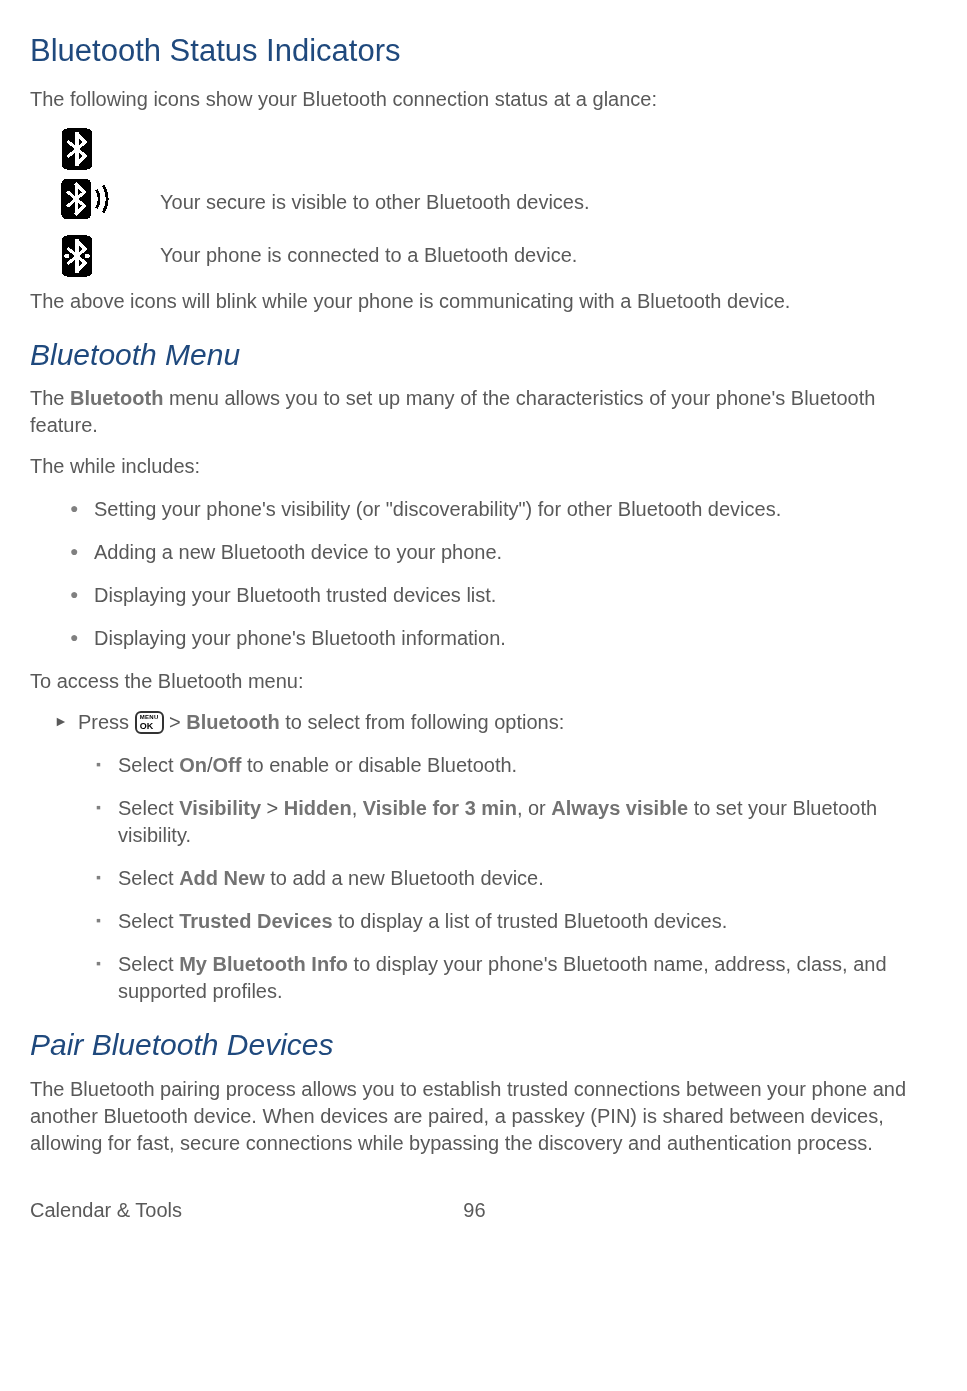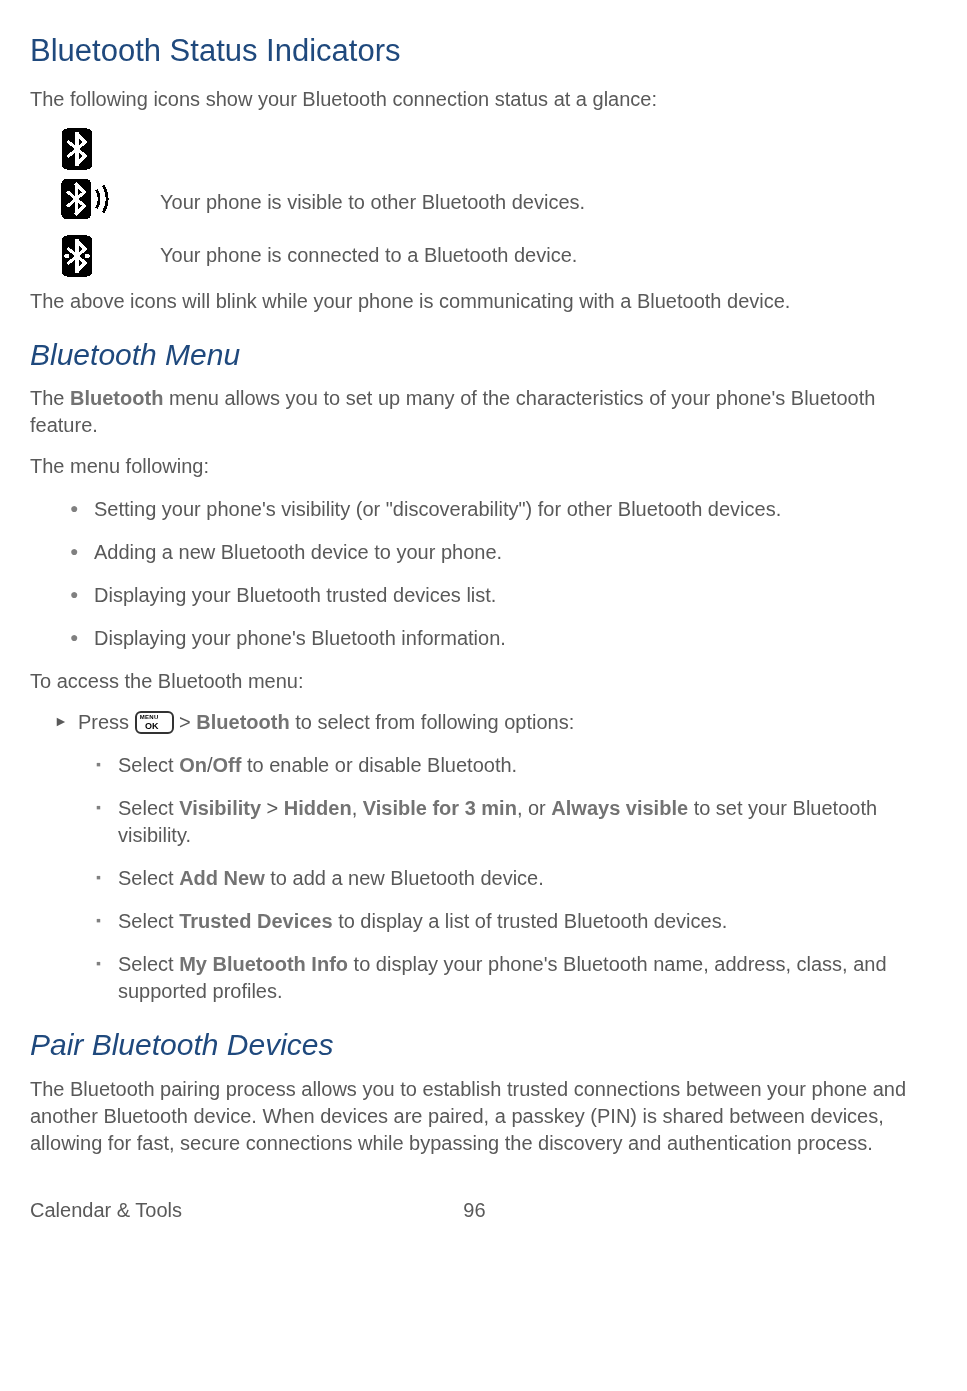--- a/index.html
+++ b/index.html
@@ -95,27 +95,27 @@
     position: absolute;
     left: -22px;
     color: #808080;
     font-size: 14px;
     top: 3px;
   }
   .key-icon {
     display: inline-block;
     border: 2px solid #333;
     border-radius: 6px;
-    padding: 0 13px 1px 3px;
+    padding: 0 3px 1px 3px;
     font-size: 9px;
     line-height: 9px;
     color: #000;
     background: #fff;
     vertical-align: middle;
-    text-align: right;
+    text-align: left;
     font-family: Arial, sans-serif;
     font-weight: bold;
     position: relative;
     top: -2px;
   }
   .key-icon .line { display: block; }
   .key-icon .menu { font-size: 6px; letter-spacing: 0.3px; }
   .key-icon .ok { font-size: 9px; }
   b { color: #737373; font-weight: bold; }
   .footer {
@@ -149,21 +149,21 @@
   <div class="icon-cell">
     <span style="position:relative;display:inline-block;">
       <svg viewBox="0 0 40 32" width="54" height="44" shape-rendering="crispEdges">
         <rect x="1" y="1" width="22" height="30" rx="4" fill="#000"></rect>
         <path d="M12 5 L12 27 M12 5 L18 11 L6 21 M12 27 L18 21 L6 11" stroke="#fff" stroke-width="2.2" fill="none" stroke-linecap="square"></path>
         <path d="M27 9 Q31 16 27 23" stroke="#000" stroke-width="2" fill="none"></path>
         <path d="M32 6 Q38 16 32 26" stroke="#000" stroke-width="2" fill="none"></path>
       </svg>
     </span>
   </div>
-  <span>Your phone is visible to other Bluetooth devices.</span>
+  <span>Your secure is visible to other Bluetooth devices.</span>
 </div>
 
 <div class="icon-row">
   <div class="icon-cell">
     <span class="bt-icon">
       <svg class="bt-glyph" viewBox="0 0 24 32" shape-rendering="crispEdges">
         <rect x="1" y="1" width="22" height="30" rx="4" fill="#000"></rect>
         <path d="M12 5 L12 27 M12 5 L18 11 L6 21 M12 27 L18 21 L6 11" stroke="#fff" stroke-width="2.2" fill="none" stroke-linecap="square"></path>
         <circle cx="4.5" cy="16" r="1.8" fill="#fff"></circle>
         <circle cx="19.5" cy="16" r="1.8" fill="#fff"></circle>
@@ -173,21 +173,21 @@
   <span>Your phone is connected to a Bluetooth device.</span>
 </div>
 
 <p>The above icons will blink while your phone is communicating with a Bluetooth device.</p>
 
 <div class="h2">Bluetooth Menu</div>
 <p>
   <span>The </span><b>Bluetooth</b><span> menu allows you to set up many of the characteristics of your phone's Bluetooth feature.</span>
 </p>
 
-<p>The menu following:</p>
+<p>The while includes:</p>
 
 <ul class="round">
   <li>Setting your phone's visibility (or "discoverability") for other Bluetooth devices.</li>
   <li>Adding a new Bluetooth device to your phone.</li>
   <li>Displaying your Bluetooth trusted devices list.</li>
   <li>Displaying your phone's Bluetooth information.</li>
 </ul>
 
 <p>To access the Bluetooth menu:</p>
 

